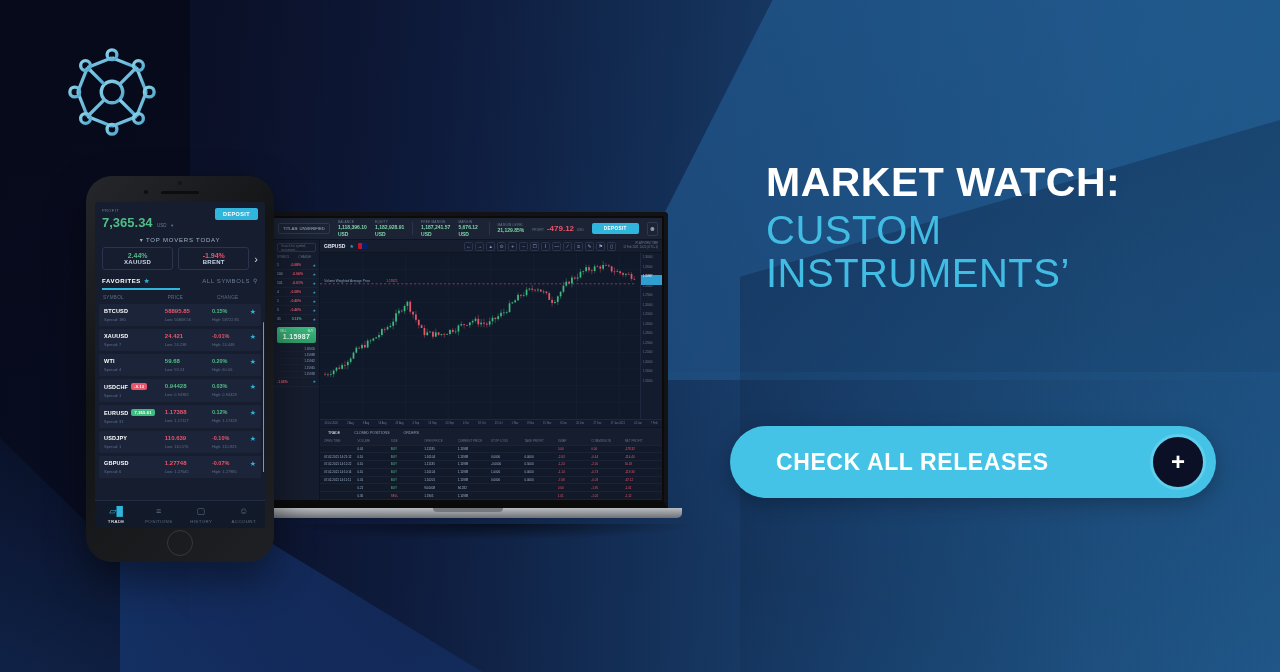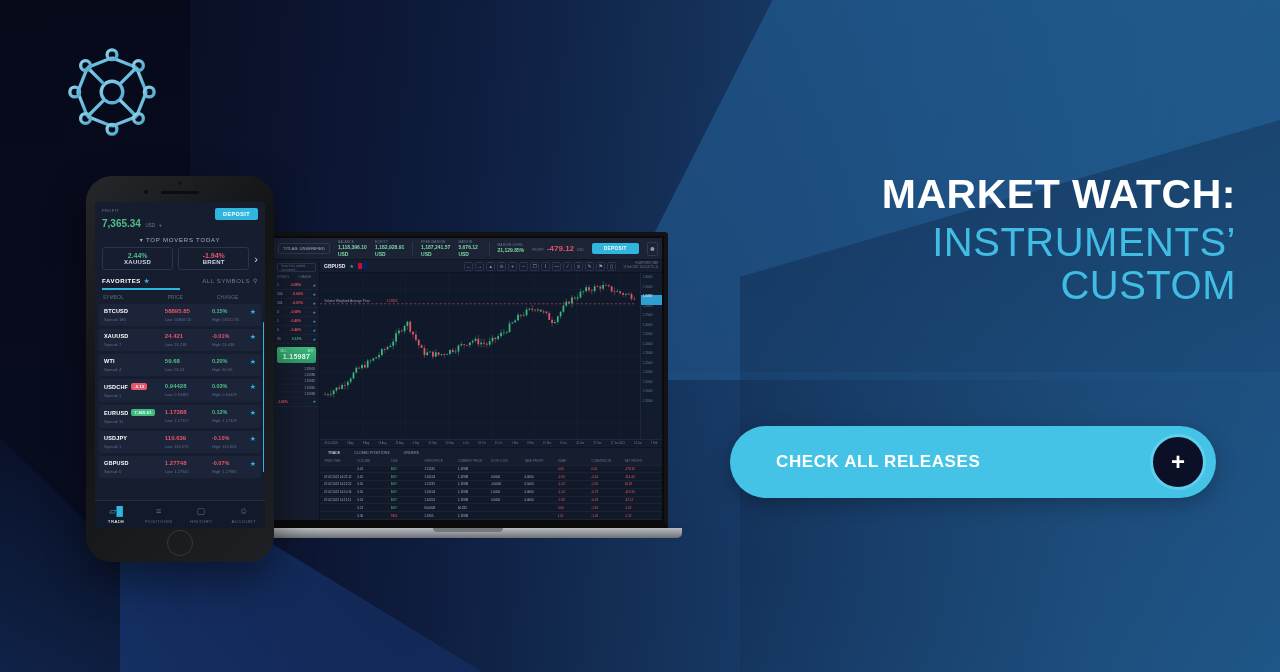--- a/index.html
+++ b/index.html
@@ -69,21 +69,21 @@
     display: flex; align-items: center; gap: 16px;
   }
   .logo-mark { width: 98px; height: 98px; display:block; }
   .logo-text {
     color: #ffffff; font-weight: 700; letter-spacing: 0.5px;
     line-height: 1.08; font-size: 26px;
   }
   .logo-text div { white-space: nowrap; }
 
   
-  .copy { position: absolute; left: 766px; top: 174px; width: 470px; text-align: right; }
+  .copy { position: absolute; left: 766px; top: 162px; width: 470px; }
   .headline-main {
     color: #ffffff; font-weight: 800; font-size: 41px;
     letter-spacing: 0.5px; line-height: 1.0;
     text-transform: uppercase;
   }
   .headline-sub {
     color: #41bde4; font-weight: 400; font-size: 40px;
     line-height: 1.08; letter-spacing: 0.5px;
     text-transform: uppercase; margin-top: 6px;
   }
@@ -94,34 +94,34 @@
     position: absolute; left: 730px; top: 426px;
     width: 486px; height: 72px;
     background: #44c3e6;
     border-radius: 36px;
     display: flex; align-items: center;
     padding-left: 46px; padding-right: 10px;
     cursor: pointer;
     box-shadow: 0 6px 20px rgba(0,0,0,0.25);
   }
   .cta-label {
-    color: #ffffff; font-weight: 700; font-size: 17px;
+    color: #ffffff; font-weight: 700; font-size: 23px;
     letter-spacing: 0.6px; flex: 1; text-transform: uppercase;
   }
   .cta-plus {
     width: 56px; height: 56px; border-radius: 50%;
     background: #0c1026;
     border: 3px solid #5fcfed;
     display: flex; align-items: center; justify-content: center;
     color: #ffffff; font-size: 24px; font-weight: 700; line-height: 1;
     flex: none;
   }
 
   
-  .laptop { position: absolute; left: 268px; top: 232px; width: 400px; }
+  .laptop { position: absolute; left: 268px; top: 212px; width: 400px; }
   .laptop-screen {
     width: 400px; height: 296px;
     background: #0b0b0c;
     border: 4px solid #131316;
     border-bottom: 6px solid #0a0a0b;
     border-radius: 4px 4px 0 0;
     padding: 2px;
     position: relative; overflow: hidden;
   }
   .laptop-ui {
@@ -270,21 +270,21 @@
     position: absolute; bottom: 6px; left: 50%; transform: translateX(-50%);
     width: 26px; height: 26px; border-radius: 50%; border: 1px solid #35383d;
   }
   .phone-screen {
     width: 100%; height: 100%; background: #161d2e;
     border-radius: 3px; overflow: hidden;
     display: flex; flex-direction: column; position: relative;
   }
   .ph-head { padding: 6px 7px 3px; display: flex; align-items: flex-start; }
   .ph-profit .k { font-size: 4px; color: #6b7b94; letter-spacing: .4px; }
-  .ph-profit .v { font-size: 10px; color: #4fbe87; font-weight: 700; }
+  .ph-profit .v { font-size: 13px; color: #4fbe87; font-weight: 700; }
   .ph-profit .u { font-size: 4.5px; color: #6b7b94; }
   .ph-deposit {
     margin-left: auto; background: #30b6dd; color: #fff;
     font-size: 5.5px; font-weight: 700; padding: 3px 8px; border-radius: 2px;
     letter-spacing: .4px;
   }
   .ph-movers-lbl {
     text-align: center; font-size: 6px; color: #9fb0c8;
     letter-spacing: .8px; padding: 2px 0 4px;
   }
@@ -390,22 +390,22 @@
         <circle cx="77" cy="77" r="5"></circle>
       </g>
     </svg>
     <div class="logo-text">
     </div>
   </div>
 
   <div class="copy">
     <div class="headline-main">MARKET WATCH:</div>
     <div class="headline-sub">
+      <div>CUSTOM</div>
       <div>INSTRUMENTS’</div>
-      <div>CUSTOM</div>
     </div>
   </div>
 
   <div class="cta">
     <span class="cta-label">CHECK ALL RELEASES</span>
     <span class="cta-plus">+</span>
   </div>
 
   <div class="laptop-shadow"></div>
   <div class="laptop">

